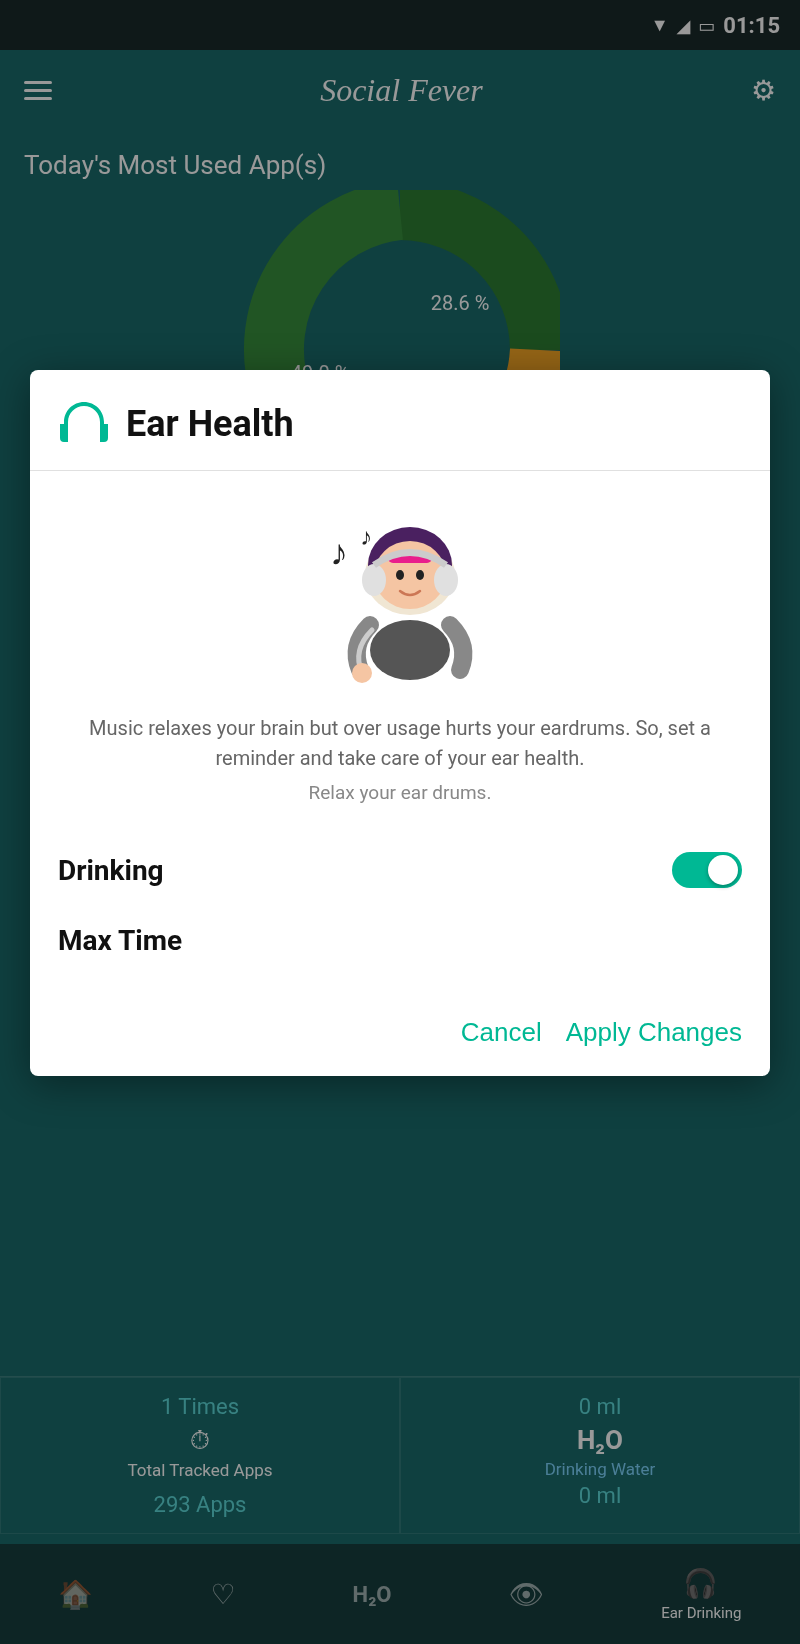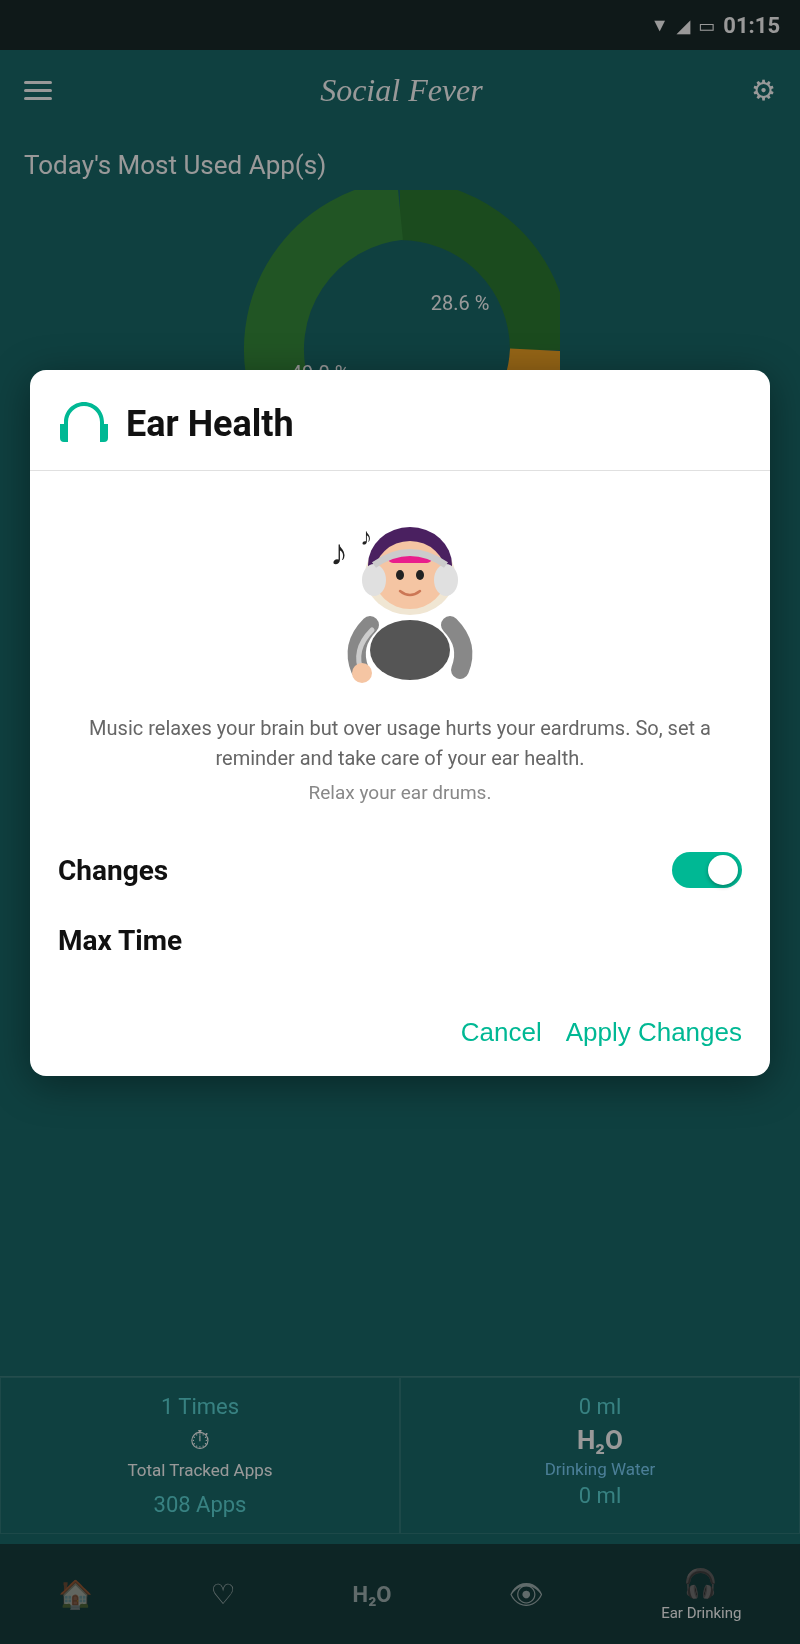--- a/index.html
+++ b/index.html
@@ -106,21 +106,21 @@
       z-index: 10;
     }
 
     
     .modal {
       position: absolute;
       top: 370px;
       left: 30px;
       right: 30px;
       background: white;
-      border-radius: 16px;
+      border-radius: 8px;
       z-index: 20;
       overflow: hidden;
       box-shadow: 0 8px 40px rgba(0,0,0,0.4);
     }
     .modal-header {
       display: flex;
       align-items: center;
       padding: 28px 28px 20px;
       gap: 16px;
       border-bottom: 1px solid #e0e0e0;
@@ -359,21 +359,21 @@
         <path d="M150 130 Q170 150 160 175" stroke="#888" stroke-width="18" fill="none" stroke-linecap="round"></path>
 
         <circle cx="62" cy="178" r="10" fill="#f5c5a3"></circle>
       </svg>
     </div>
 
     <div class="modal-description">Music relaxes your brain but over usage hurts your eardrums. So, set a reminder and take care of your ear health.</div>
     <div class="modal-sub">Relax your ear drums.</div>
 
     <div class="setting-row">
-      <span class="setting-label">Changes</span>
+      <span class="setting-label">Drinking</span>
       <div class="toggle">
         <div class="toggle-knob"></div>
       </div>
     </div>
 
     <div class="maxtime-row">
       <span class="maxtime-label">Max Time</span>
     </div>
   </div>
 
@@ -382,21 +382,21 @@
     <button class="btn-apply">Apply Changes</button>
   </div>
 </div>
 
 <div style="position:absolute; bottom:100px; left:0; right:0; background:#1a6b6b; padding: 10px 0;">
   <div style="display:flex; border-top:1px solid rgba(255,255,255,0.15);">
     <div class="stat-cell">
       <div style="font-size:22px; color:#5dd8d8;">1 Times</div>
       <div style="font-size:26px; color:white; margin:6px 0 4px;">⏱</div>
       <div style="font-size:17px; color:white; margin-bottom:12px;">Total Tracked Apps</div>
-      <div style="font-size:22px; color:#5dd8d8;">308 Apps</div>
+      <div style="font-size:22px; color:#5dd8d8;">293 Apps</div>
     </div>
     <div class="stat-cell">
       <div style="font-size:22px; color:#5dd8d8;">0 ml</div>
       <div style="font-size:26px; color:white; margin:6px 0 4px; font-weight:bold;">H₂O</div>
       <div style="font-size:17px; color:#7dd3fc; margin-bottom:4px;">Drinking Water</div>
       <div style="font-size:22px; color:#5dd8d8;">0 ml</div>
     </div>
   </div>
 </div>
 

